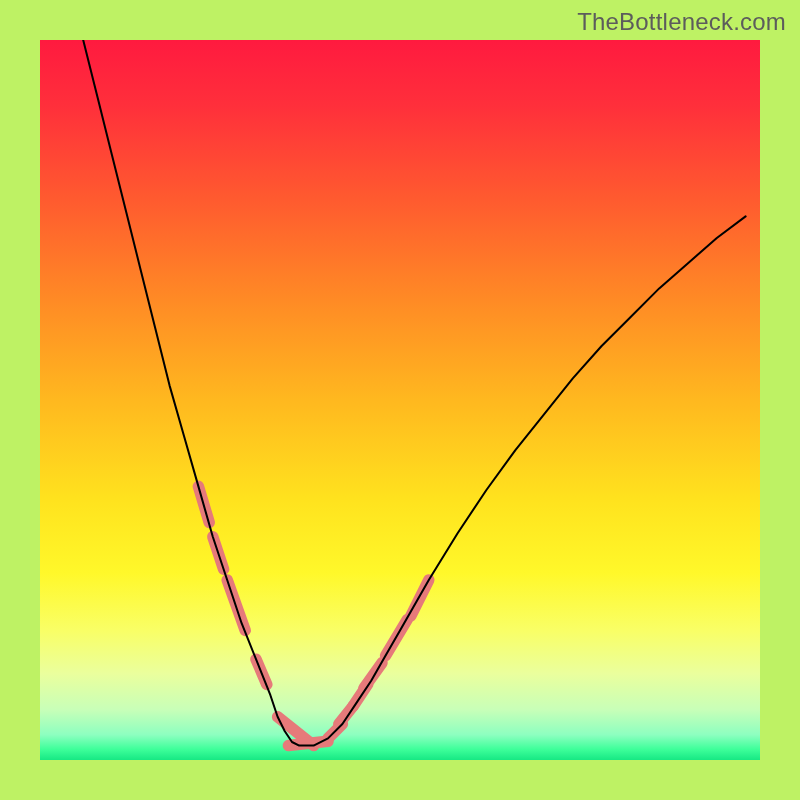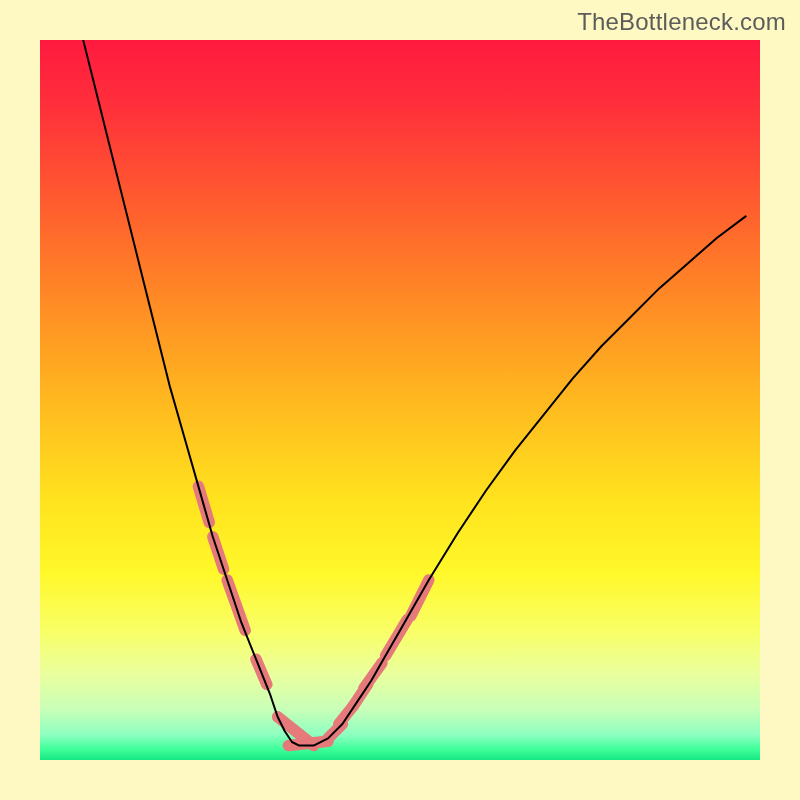--- a/index.html
+++ b/index.html
@@ -8,21 +8,21 @@
     width: 800px;
     height: 800px;
     overflow: hidden;
     background: #000;
     font-family: Arial, Helvetica, sans-serif;
   }
   .frame {
     position: relative;
     width: 800px;
     height: 800px;
-    background: #fef9c3;
+    background: #bef264;
   }
   .plot-area {
     position: absolute;
     left: 40px;
     top: 40px;
     width: 720px;
     height: 720px;
     overflow: hidden;
   }
   .gradient {

